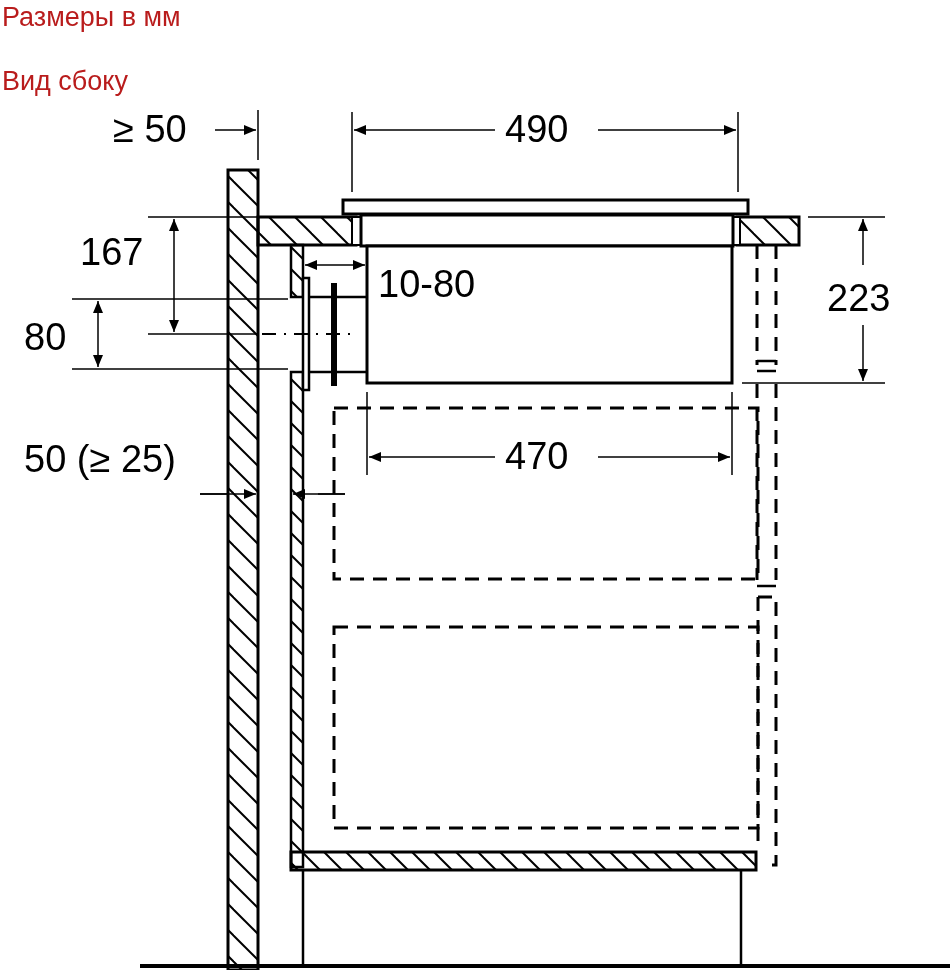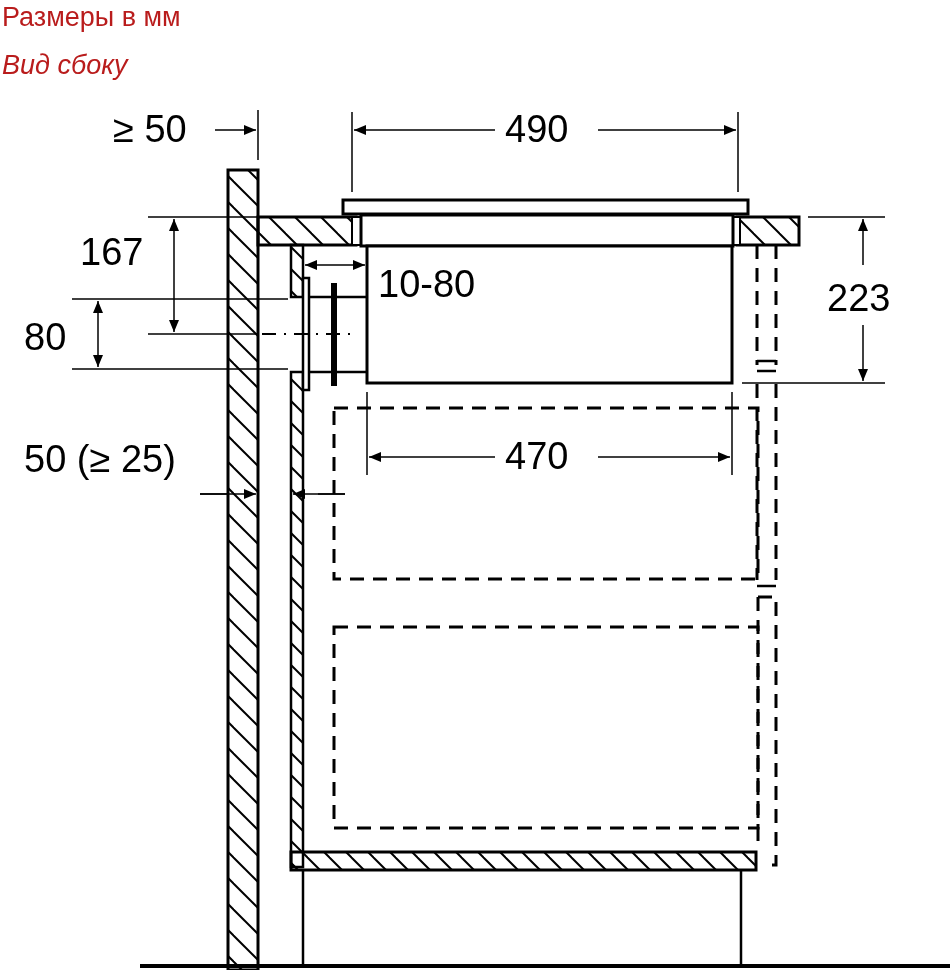--- a/index.html
+++ b/index.html
@@ -1,19 +1,19 @@
 <!DOCTYPE html>
 <html><head>
   <meta charset="utf-8">
   <style>
     html, body { margin: 0; padding: 0; background: #ffffff; }
     body { width: 950px; height: 970px; position: relative; overflow: hidden; font-family: "Liberation Sans", sans-serif; }
     .title { position: absolute; left: 2px; font-size: 27px; color: #b91c1c; line-height: 1; letter-spacing: 0; }
     #title1 { top: 4px; }
-    #title2 { top: 52px; font-style: italic; }
+    #title2 { top: 68px; }
     svg { position: absolute; left: 0; top: 0; }
     .dim { font-family: "Liberation Sans", sans-serif; font-size: 38px; fill: #000; }
   </style>
 </head>
 <body>
 
 <div class="title" id="title1">Размеры в мм</div>
 <div class="title" id="title2">Вид сбоку</div>
 
 <svg width="950" height="970" viewBox="0 0 950 970" xmlns="http://www.w3.org/2000/svg">

